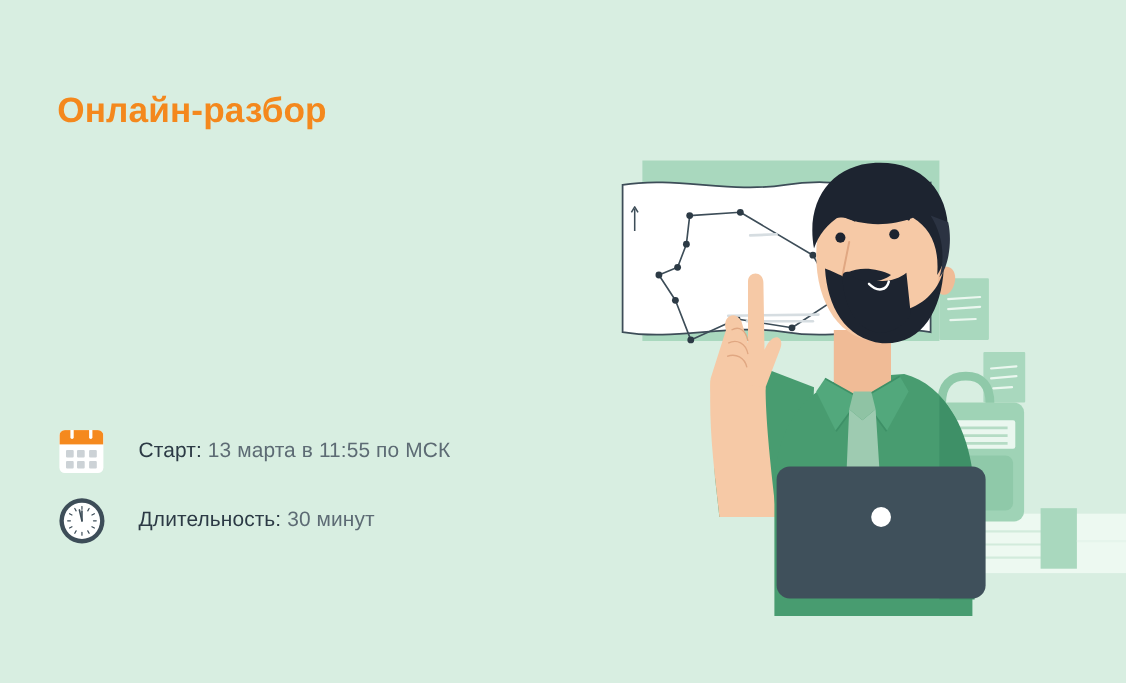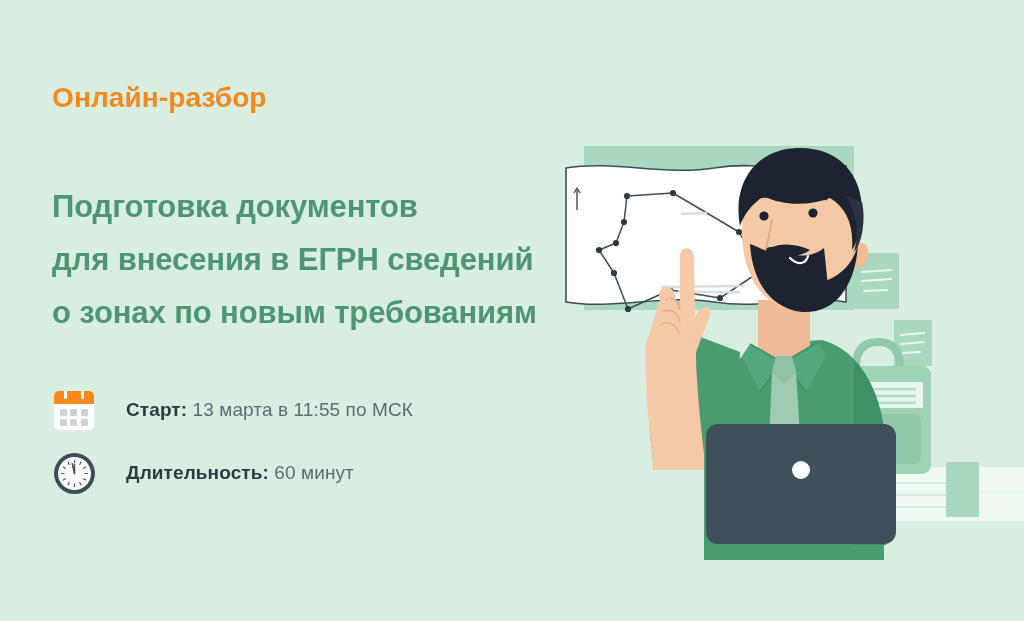--- a/index.html
+++ b/index.html
@@ -27,21 +27,21 @@
     position: absolute;
     left: 52px;
     top: 0;
     width: 540px;
     height: 621px;
   }
   .eyebrow {
     position: absolute;
     top: 82px;
     left: 0;
-    font-size: 28px;
+    font-size: 32px;
     font-weight: bold;
     letter-spacing: 0.1px;
     color: #f4881d;
     white-space: nowrap;
   }
   .headline {
     position: absolute;
     top: 180px;
     left: 0;
     width: 530px;
@@ -75,21 +75,21 @@
     position: relative;
     margin-right: 30px;
   }
   .info-text {
     font-size: 19px;
     color: #5d6b74;
     white-space: nowrap;
     letter-spacing: 0.1px;
   }
   .info-text .lbl {
-    font-weight: bold;
+    font-weight: normal;
     color: #2c3a45;
   }
 
   
   .cal {
     position: absolute;
     left: 2px;
     top: 3px;
     width: 40px;
     height: 39px;
@@ -163,25 +163,20 @@
 </style>
 </head>
 <body>
 
 <div class="banner">
 
   <div class="text-col">
 
     <div class="eyebrow">Онлайн-разбор</div>
 
-    <div class="headline">
-      <span class="hl-line">Подготовка документов</span>
-      <span class="hl-line">для внесения в ЕГРН сведений</span>
-      <span class="hl-line">о зонах по новым требованиям</span>
-    </div>
 
     <div class="info-rows">
 
       <div class="info-row">
         <div class="info-icon">
           <div class="cal">
             <div class="cal-top"></div>
             <div class="cal-ring r1"></div>
             <div class="cal-ring r2"></div>
             <div class="cal-dots">
@@ -221,21 +216,21 @@
               </g>
               <g stroke="#3d4d58" stroke-linecap="round">
                 <line x1="20.5" y1="20.5" x2="18.2" y2="10.6" stroke-width="1.5"></line>
                 <line x1="20.5" y1="20.5" x2="20.5" y2="11.5" stroke-width="1.5"></line>
               </g>
             </svg>
           </div>
         </div>
         <div class="info-text">
           <span class="lbl">Длительность:</span>
-          <span>60 минут</span>
+          <span>30 минут</span>
         </div>
       </div>
 
     </div>
   </div>
 
   <div class="illus">
     <svg width="470" height="621" viewBox="0 0 470 621" xmlns="http://www.w3.org/2000/svg">
 
       <rect x="0" y="0" width="470" height="621" fill="#d8eee1"></rect>

